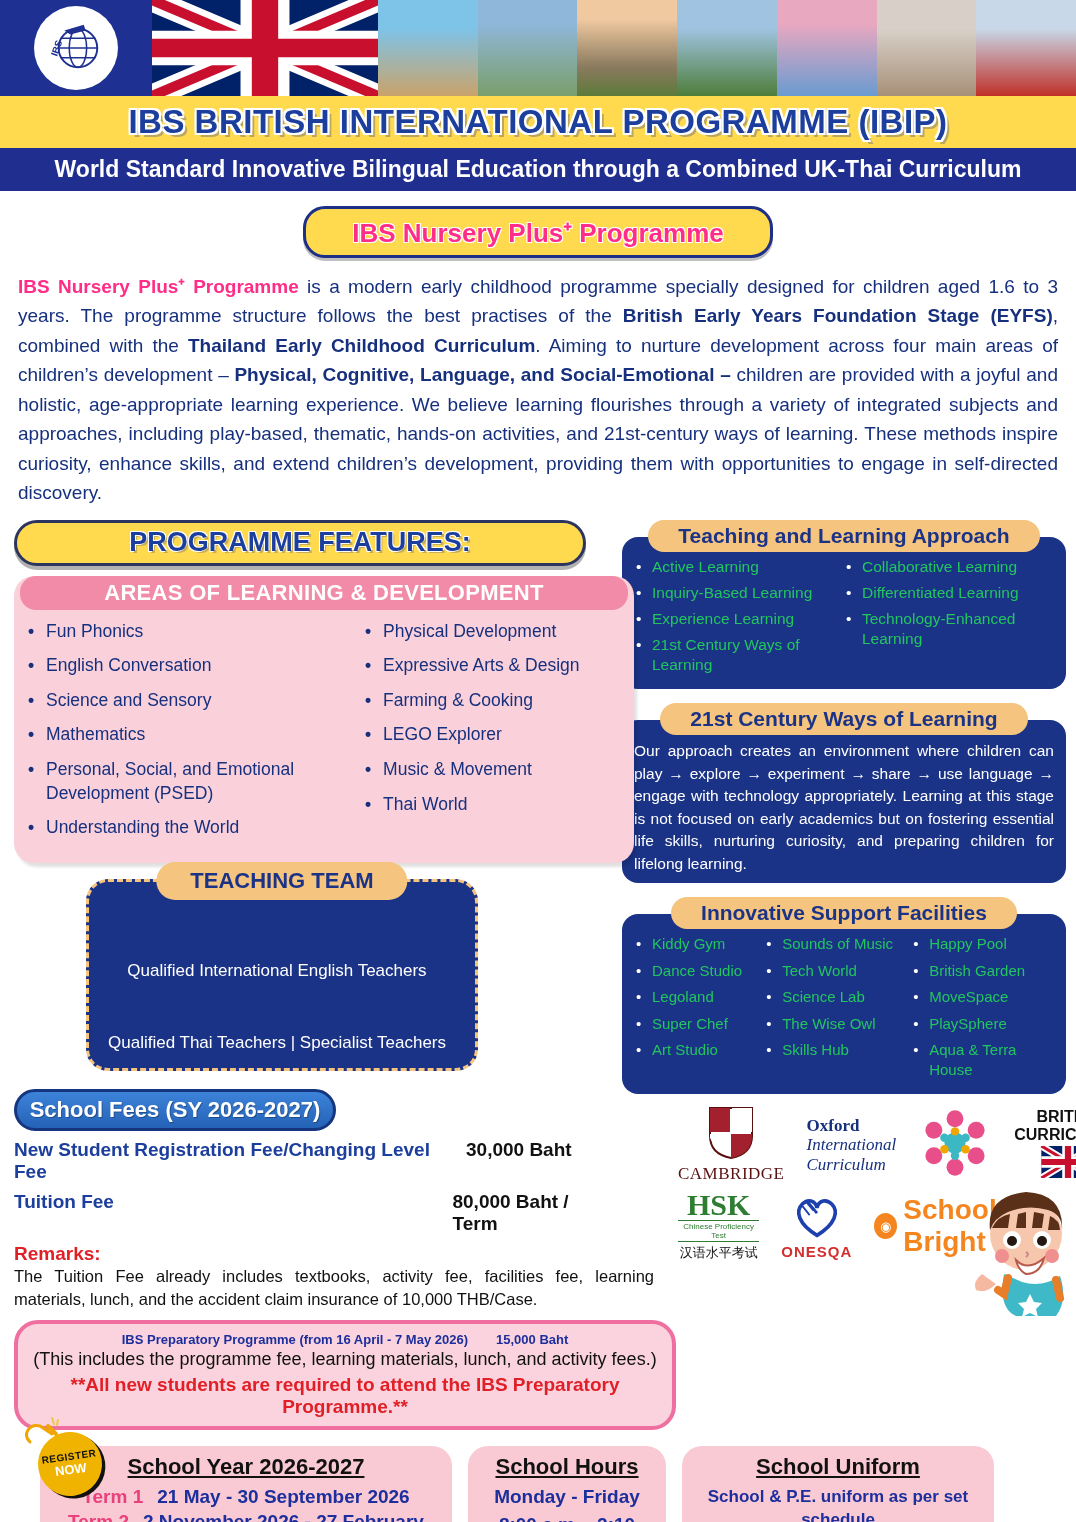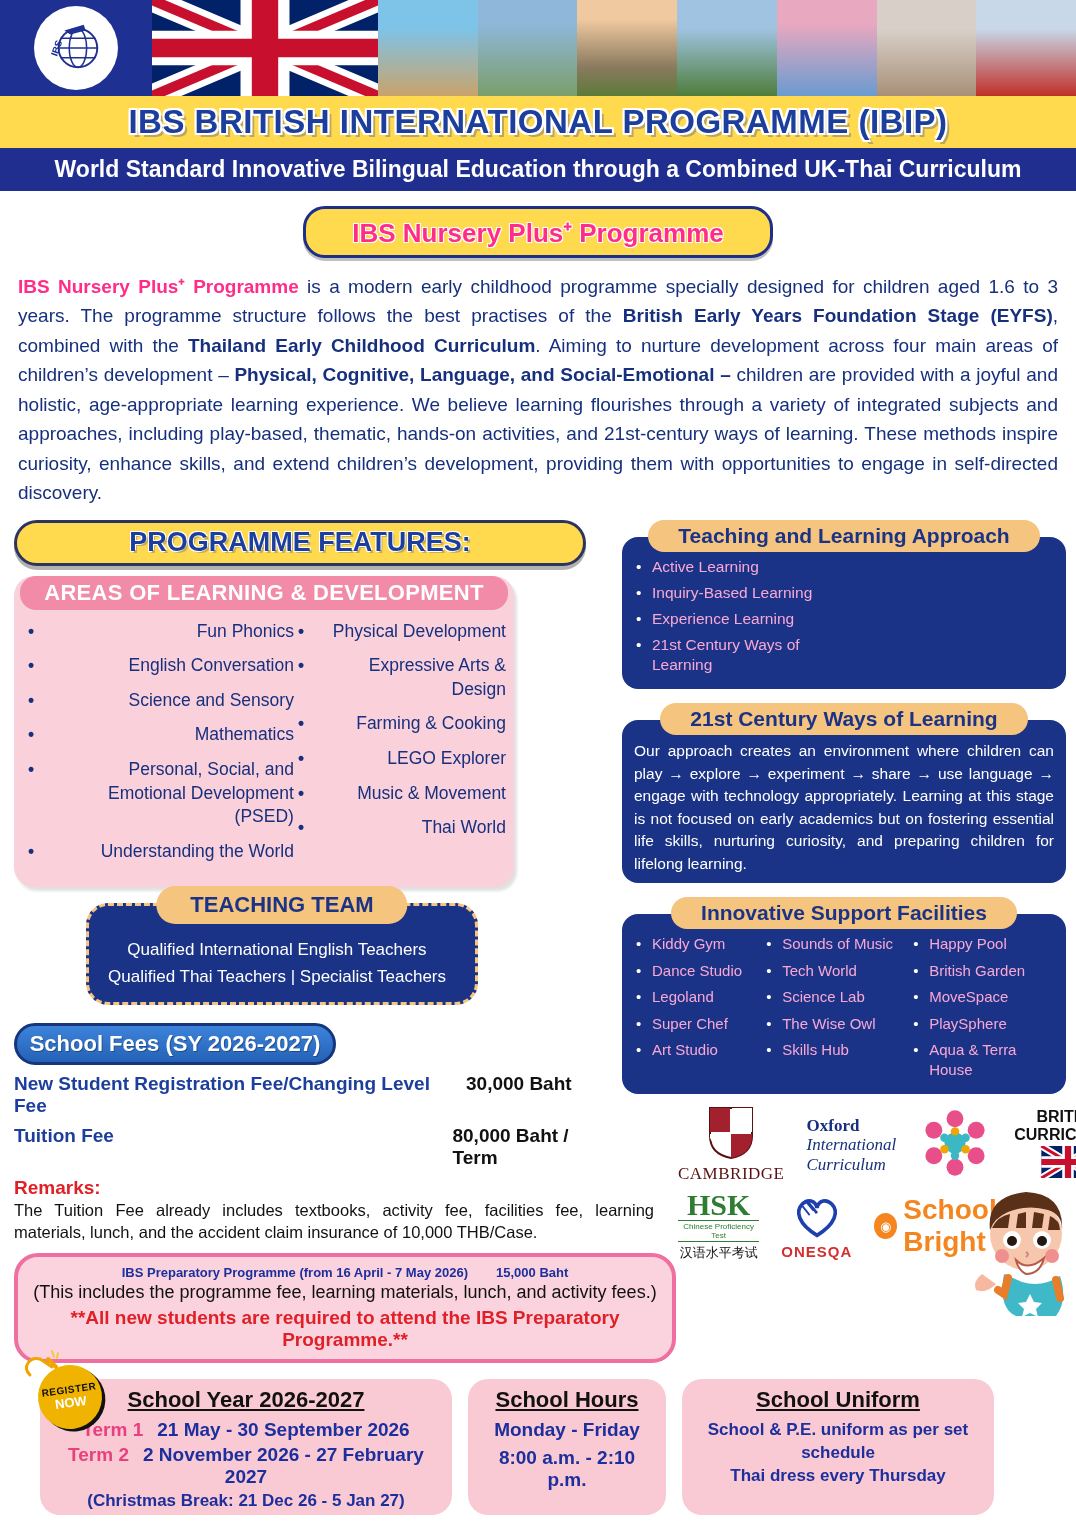--- a/index.html
+++ b/index.html
@@ -35,36 +35,36 @@
   
   .main-cols { display:flex; margin-top:12px; }
   .col-left { width:614px; padding-left:14px; position:relative; }
   .col-right { width:462px; padding:0 10px 0 8px; }
 
   .features-pill { width:572px; background:#FFD94E; border:3px solid #2b3560; border-radius:26px; height:46px;
      display:flex; align-items:center; justify-content:center; box-shadow:0 4px 0 rgba(0,0,0,.3); }
   .features-pill span { font-size:27px; font-weight:bold; color:#1c3e9c;
      text-shadow:-1px -1px 0 #fff,1px -1px 0 #fff,-1px 1px 0 #fff,2px 2px 0 rgba(28,50,130,.25); }
 
-  .areas-box { margin-top:10px; width:500px; background:#FAD0DB; border-radius:20px; padding-bottom:8px;
-     box-shadow:3px 4px 3px rgba(0,0,0,.12);text-align:right; }
+  .areas-box { margin-top:10px; width:620px; background:#FAD0DB; border-radius:20px; padding-bottom:8px;
+     box-shadow:3px 4px 3px rgba(0,0,0,.12); }
   .areas-head { background:#F28BA8; border-radius:16px; margin:0 6px; height:34px; display:flex; align-items:center; justify-content:center; }
   .areas-head span { color:#fff; font-size:22px; font-weight:bold; letter-spacing:.3px; }
   .areas-body { display:flex; padding:10px 8px 4px 10px; }
   .areas-body ul { list-style:none; }
   .areas-body ul:first-child { width:56%; }
   .areas-body ul:last-child { width:44%; }
   .areas-body li { font-size:17.5px; color:#16307e; padding-left:22px; position:relative; margin-bottom:11px; line-height:1.35; }
   .areas-body li::before { content:"•"; position:absolute; left:4px; color:#16307e; font-weight:bold; }
 
   .team-box { margin:16px auto 0 72px; width:392px; background:#1b3387; border:3px dashed #F5C47E; border-radius:22px;
      padding:30px 20px 12px 10px; position:relative; }
   .team-pill { position:absolute; top:-20px; left:50%; transform:translateX(-50%); background:#F5C47E; border-radius:22px; padding:6px 34px; white-space:nowrap; }
   .team-pill span { color:#1b3387; font-size:22px; font-weight:bold; }
-  .team-box p { color:#fff; font-size:17px; text-align:center; line-height:1.6; }
+  .team-box p { color:#fff; font-size:17px; text-align:center; line-height:1.6;margin-top:45px; }
 
   .fees-pill { margin-top:18px; width:322px; background:linear-gradient(#3d83da,#2462b6); border:3px solid #15357e; border-radius:24px;
      height:42px; display:flex; align-items:center; justify-content:center;text-align:center; }
   .fees-pill span { color:#fff; font-size:22px; font-weight:bold; text-shadow:1px 1px 0 rgba(0,0,0,.3); }
   .fee-row { display:flex; margin-top:8px; padding-right:0; }
   .fee-row .lbl { width:452px; color:#1c3e9c; font-weight:bold; font-size:19px; }
   .fee-row .val { color:#111; font-weight:bold; font-size:19px; }
   .remarks { margin-top:8px; width:640px; }
   .remarks .r-lbl { color:#e01f26; font-weight:bold; font-size:19px; }
   .remarks p { color:#111; font-size:16.5px; line-height:1.35; text-align:justify; }
@@ -74,21 +74,21 @@
   .prep-l1 { color:#1c2f9c; font-size:13px; font-weight:bold; }
   .prep-l1 .price { margin-left:28px; }
   .prep-l2 { color:#111; font-size:18px; margin-top:2px; }
   .prep-l3 { color:#e01f26; font-size:19px; font-weight:bold; margin-top:4px; }
 
   
   .tagpill { width:fit-content; margin:0 auto; background:#F5C47E; border-radius:16px; padding:4px 30px; position:relative; z-index:2; }
   .tagpill span { color:#1b3387; font-size:21px; font-weight:bold; }
   .navybox { margin-top:-15px; background:#1b3387; border-radius:16px; padding:20px 12px 8px 12px; }
   .navybox ul { list-style:none; }
-  .navybox li { color:#f9a8d4; font-size:15.5px; padding-left:18px; position:relative; margin-bottom:6px; line-height:1.3; }
+  .navybox li { color:#22c55e; font-size:15.5px; padding-left:18px; position:relative; margin-bottom:6px; line-height:1.3; }
   .navybox li::before { content:"•"; position:absolute; left:2px; color:#fff; }
   .two-col { display:flex; }
   .two-col ul { width:50%; }
   .sect { margin-top:0; }
   .sect + .sect { margin-top:14px; }
   .ways-body p { color:#fff; font-size:15.5px; line-height:1.45; text-align:justify; }
   .three-col { display:flex; }
   .three-col ul:nth-child(1) { width:31%; }
   .three-col ul:nth-child(2) { width:35%; }
   .three-col ul:nth-child(3) { width:34%; }
@@ -265,20 +265,25 @@
         <div class="tagpill">
           <span>Teaching and Learning Approach</span>
         </div>
         <div class="navybox two-col">
           <ul>
               <li>Active Learning</li>
               <li>Inquiry-Based Learning</li>
               <li>Experience Learning</li>
               <li>21st Century Ways of Learning</li>
             </ul>
+          <ul>
+              <li>Collaborative Learning</li>
+              <li>Differentiated Learning</li>
+              <li>Technology-Enhanced Learning</li>
+            </ul>
         </div>
       </div>
 
       <div class="sect">
         <div class="tagpill">
           <span>21st Century Ways of Learning</span>
         </div>
         <div class="navybox ways-body">
           <p>Our approach creates an environment where children can play → explore → experiment → share → use language → engage with technology appropriately. Learning at this stage is not focused on early academics but on fostering essential life skills, nurturing curiosity, and preparing children for lifelong learning.</p>
         </div>

